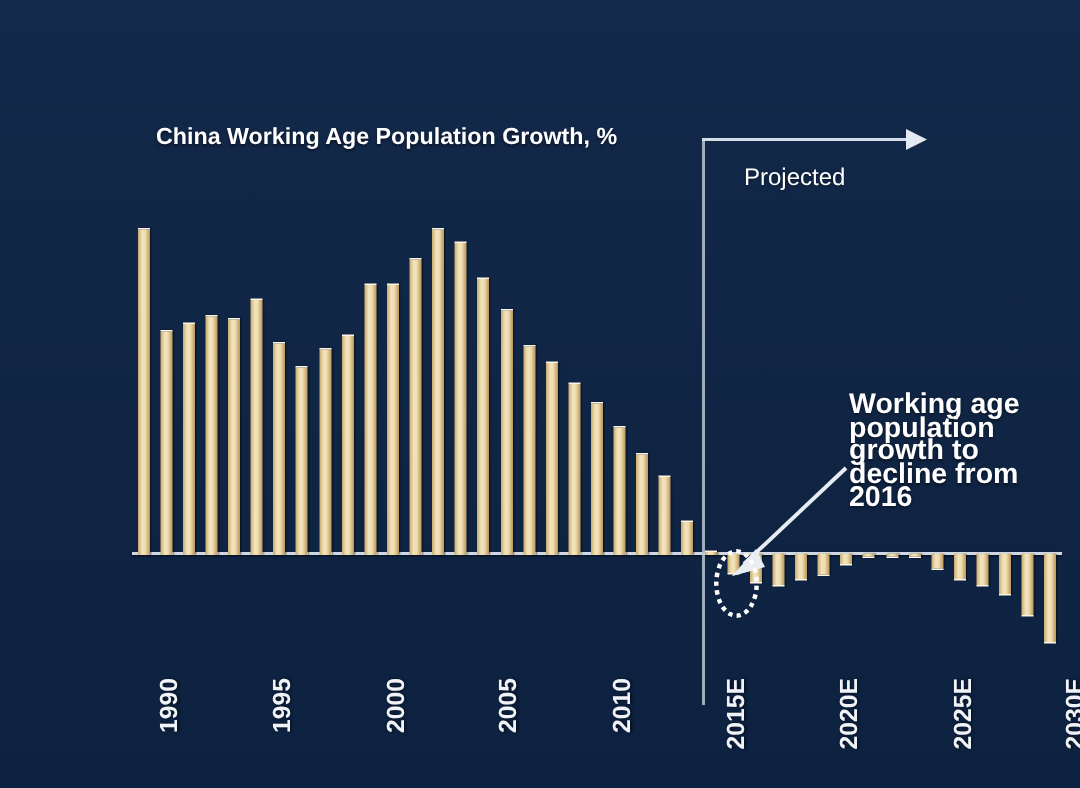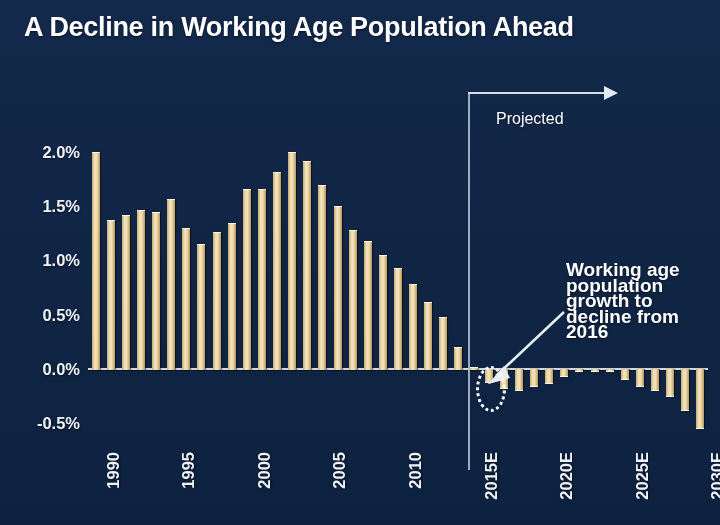--- a/index.html
+++ b/index.html
@@ -180,31 +180,23 @@
     border: 3px dotted #ffffff;
     border-radius: 50%;
     box-sizing: border-box;
   }
 </style>
 </head>
 <body>
 
 <div id="root">
 
-  <div id="chart-title">A Decline in Working Age Population Ahead</div>
-
-
-  <div id="yaxis">
-      <div class="ytick" style="top: 27.0833px;">2.0%</div>
-      <div class="ytick" style="top: 81.25px;">1.5%</div>
-      <div class="ytick" style="top: 135.417px;">1.0%</div>
-      <div class="ytick" style="top: 189.583px;">0.5%</div>
-      <div class="ytick" style="top: 243.75px;">0.0%</div>
-      <div class="ytick" style="top: 297.917px;">-0.5%</div>
-    </div>
+
+  <div id="series-label">China Working Age Population Growth, %</div>
+
 
   <div id="plot">
     <div id="zero-line" style="top: 242.75px;"></div>
   <div class="bar" style="left: 3.56098px; top: 27.0833px; height: 216.667px; width: 8px;"></div>
       <div class="bar" style="left: 18.6829px; top: 95.3333px; height: 148.417px; width: 8px;"></div>
       <div class="bar" style="left: 33.8049px; top: 89.9167px; height: 153.833px; width: 8px;"></div>
       <div class="bar" style="left: 48.9268px; top: 84.5px; height: 159.25px; width: 8px;"></div>
       <div class="bar" style="left: 64.0488px; top: 86.6667px; height: 157.083px; width: 8px;"></div>
       <div class="bar" style="left: 79.1707px; top: 73.6667px; height: 170.083px; width: 8px;"></div>
       <div class="bar" style="left: 94.2927px; top: 102.917px; height: 140.833px; width: 8px;"></div>

